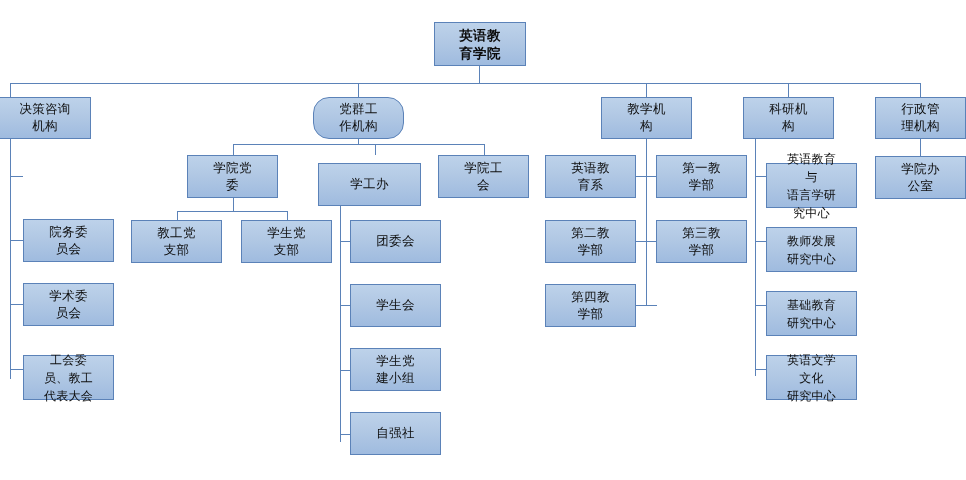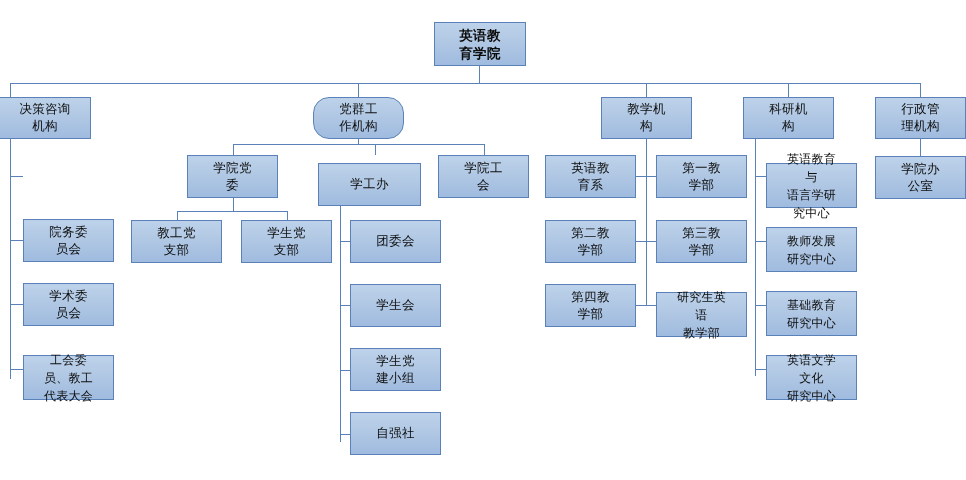--- a/index.html
+++ b/index.html
@@ -131,22 +131,20 @@
   <div class="node" style="left:350px; top:284px; width:91px; height:43px;">学生会</div>
   <div class="node" style="left:350px; top:348px; width:91px; height:43px;">学生党建小组</div>
   <div class="node" style="left:350px; top:412px; width:91px; height:43px;">自强社</div>
 
   <div class="node" style="left:545px; top:155px; width:91px; height:43px;">英语教育系</div>
   <div class="node" style="left:545px; top:220px; width:91px; height:43px;">第二教学部</div>
   <div class="node" style="left:545px; top:284px; width:91px; height:43px;">第四教学部</div>
 
   <div class="node" style="left:656px; top:155px; width:91px; height:43px;">第一教学部</div>
   <div class="node" style="left:656px; top:220px; width:91px; height:43px;">第三教学部</div>
-  <div class="node two-line" style="left:656px; top:284px; width:91px; height:45px;">研究生英语
-教学部</div>
 
   <div class="node two-line" style="left:766px; top:155px; width:91px; height:45px;">英语教育与
 语言学研究中心</div>
   <div class="node two-line" style="left:766px; top:219px; width:91px; height:45px;">教师发展
 研究中心</div>
   <div class="node two-line" style="left:766px; top:283px; width:91px; height:45px;">基础教育
 研究中心</div>
   <div class="node two-line" style="left:766px; top:347px; width:91px; height:45px;">英语文学文化
 研究中心</div>
 

